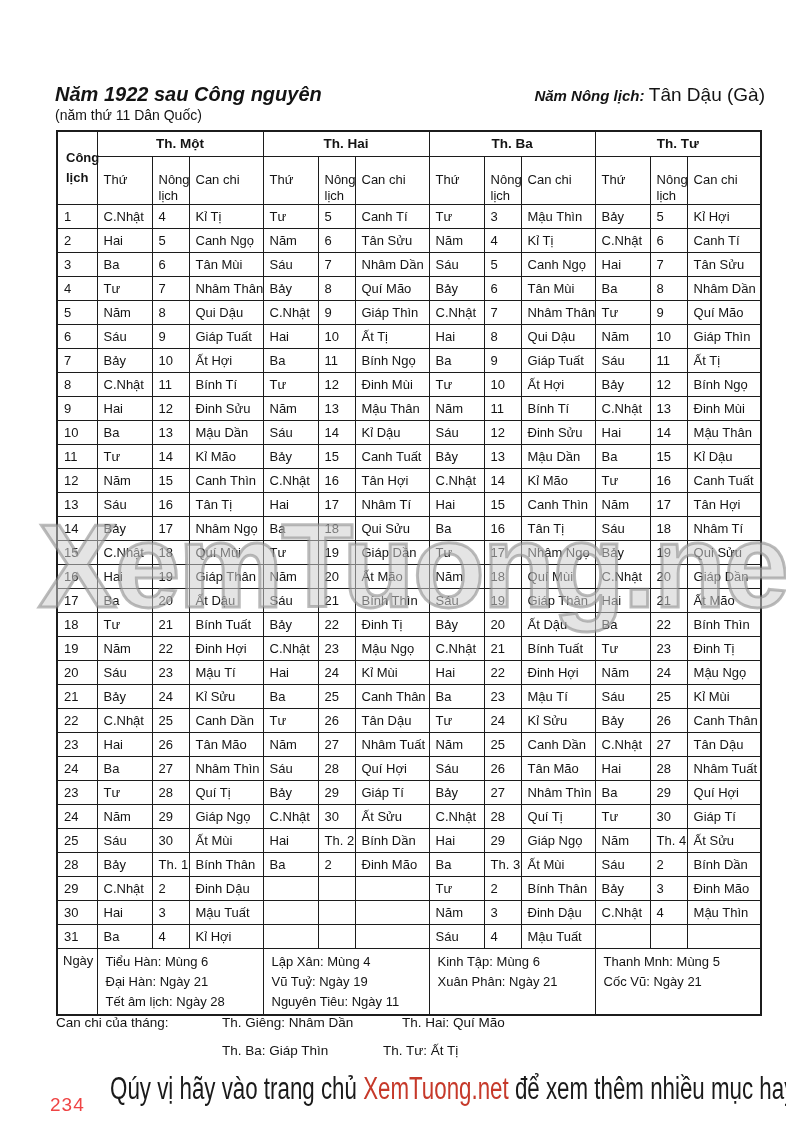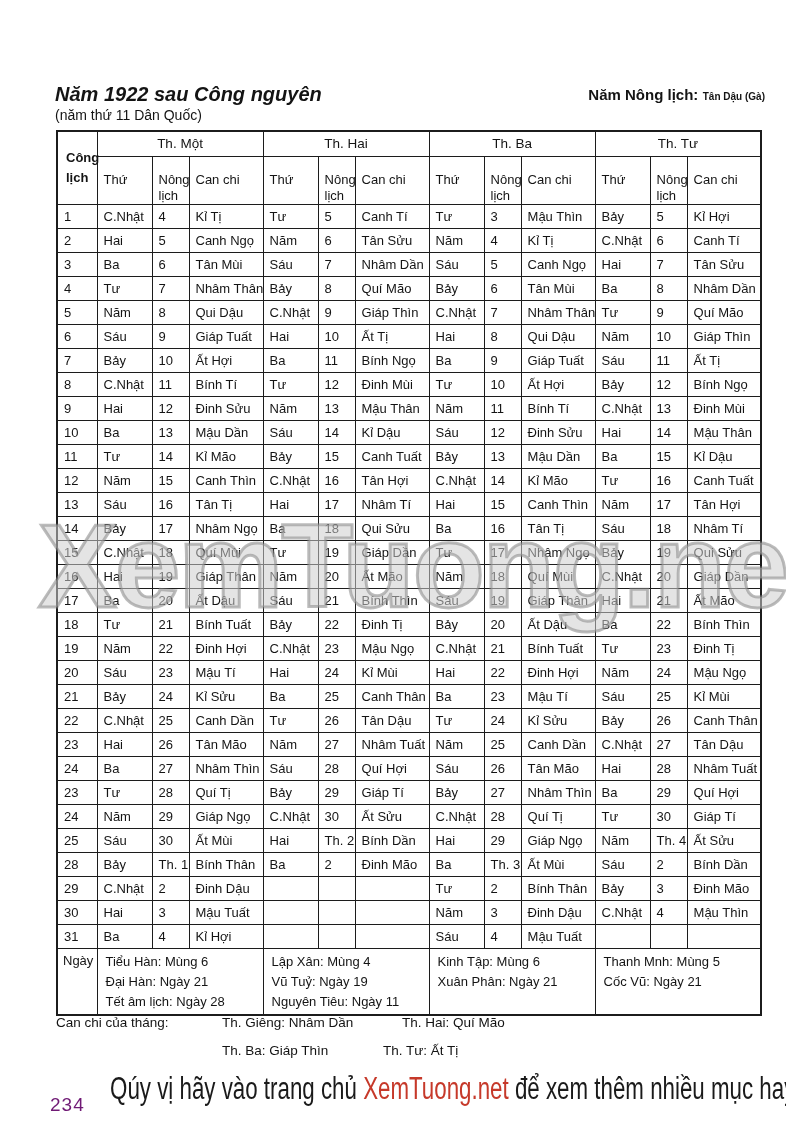--- a/index.html
+++ b/index.html
@@ -11,32 +11,32 @@
     background: #ffffff;
     font-family: "Liberation Sans", sans-serif;
     color: #141414;
     overflow: hidden;
   }
   
   .hdr-left { position:absolute; left:55px; top:84px; line-height:21px; }
   .hdr-left .l1 { font-weight:bold; font-style:italic; font-size:20px; }
   .hdr-left .l2 { font-size:14px; }
   .hdr-right { position:absolute; right:21px; top:84px; text-align:right; line-height:21px; }
-  .hdr-right .l1 b { font-weight:bold; font-size:15px; }
-  .hdr-right .l1 span.val, .hdr-right .l2 { font-size:10px; font-weight:bold; }
+  .hdr-right .l1 b { font-weight:bold; font-style:italic; font-size:15px; }
+  .hdr-right .l1 span.val, .hdr-right .l2 { font-size:19px; font-weight:normal; }
   
   table.cal {
     position:absolute; left:56px; top:130px;
     width:704px;
     border-collapse:collapse; table-layout:fixed;
     font-size:13px;
   }
   table.cal th, table.cal td { border:1px solid #1c1c1c; }
   table.cal { border:2px solid #1c1c1c; }
-  th.month { height:25px; font-weight:normal; text-align:center; vertical-align:middle; font-size:13.5px; }
+  th.month { height:25px; font-weight:bold; text-align:center; vertical-align:middle; font-size:13.5px; }
   th.sub   { height:45px; font-weight:normal; text-align:left; vertical-align:top; padding:15px 2px 0 6px; line-height:16px; }
   th.corner{ font-weight:bold; text-align:left; vertical-align:middle; padding-left:8px; line-height:20px; }
   tbody td { height:24px; padding-left:6px; vertical-align:middle; white-space:nowrap; overflow:hidden; }
   td.tk-label { vertical-align:top; padding:3px 2px 0 5px; line-height:17px; }
   td.tk-cell  { vertical-align:top; padding:3px 2px 2px 8px; line-height:20px; height:64px; white-space:nowrap; overflow:hidden; }
   
   .watermark {
     position:absolute; left:38px; top:496px; width:748px; height:140px;
     font-size:118px; font-weight:bold; line-height:140px;
     text-align:center; white-space:nowrap; letter-spacing:-2px;
@@ -53,21 +53,21 @@
   .cc-01 { left:346px; top:3px; }
   .cc-10 { left:166px; top:31px; }
   .cc-11 { left:327px; top:31px; }
   
   .footer {
     position:absolute; left:0; top:1071px; width:786px;
     text-align:center; white-space:nowrap;
     font-size:31px; color:#1a1a1a;
     transform: scaleX(0.72); transform-origin:center;
   }
-  .page-number { position:absolute; left:50px; top:1094px; font-size:19px; color:#701a75; letter-spacing:1px; }
+  .page-number { position:absolute; left:50px; top:1094px; font-size:19px; color:#ef4444; letter-spacing:1px; }
 </style>
 </head>
 <body>
 
 <div class="page">
 
   <div class="hdr-left">
     <div class="l1">Năm 1922 sau Công nguyên</div>
     <div class="l2">(năm thứ  11 Dân Quốc)</div>
   </div>

